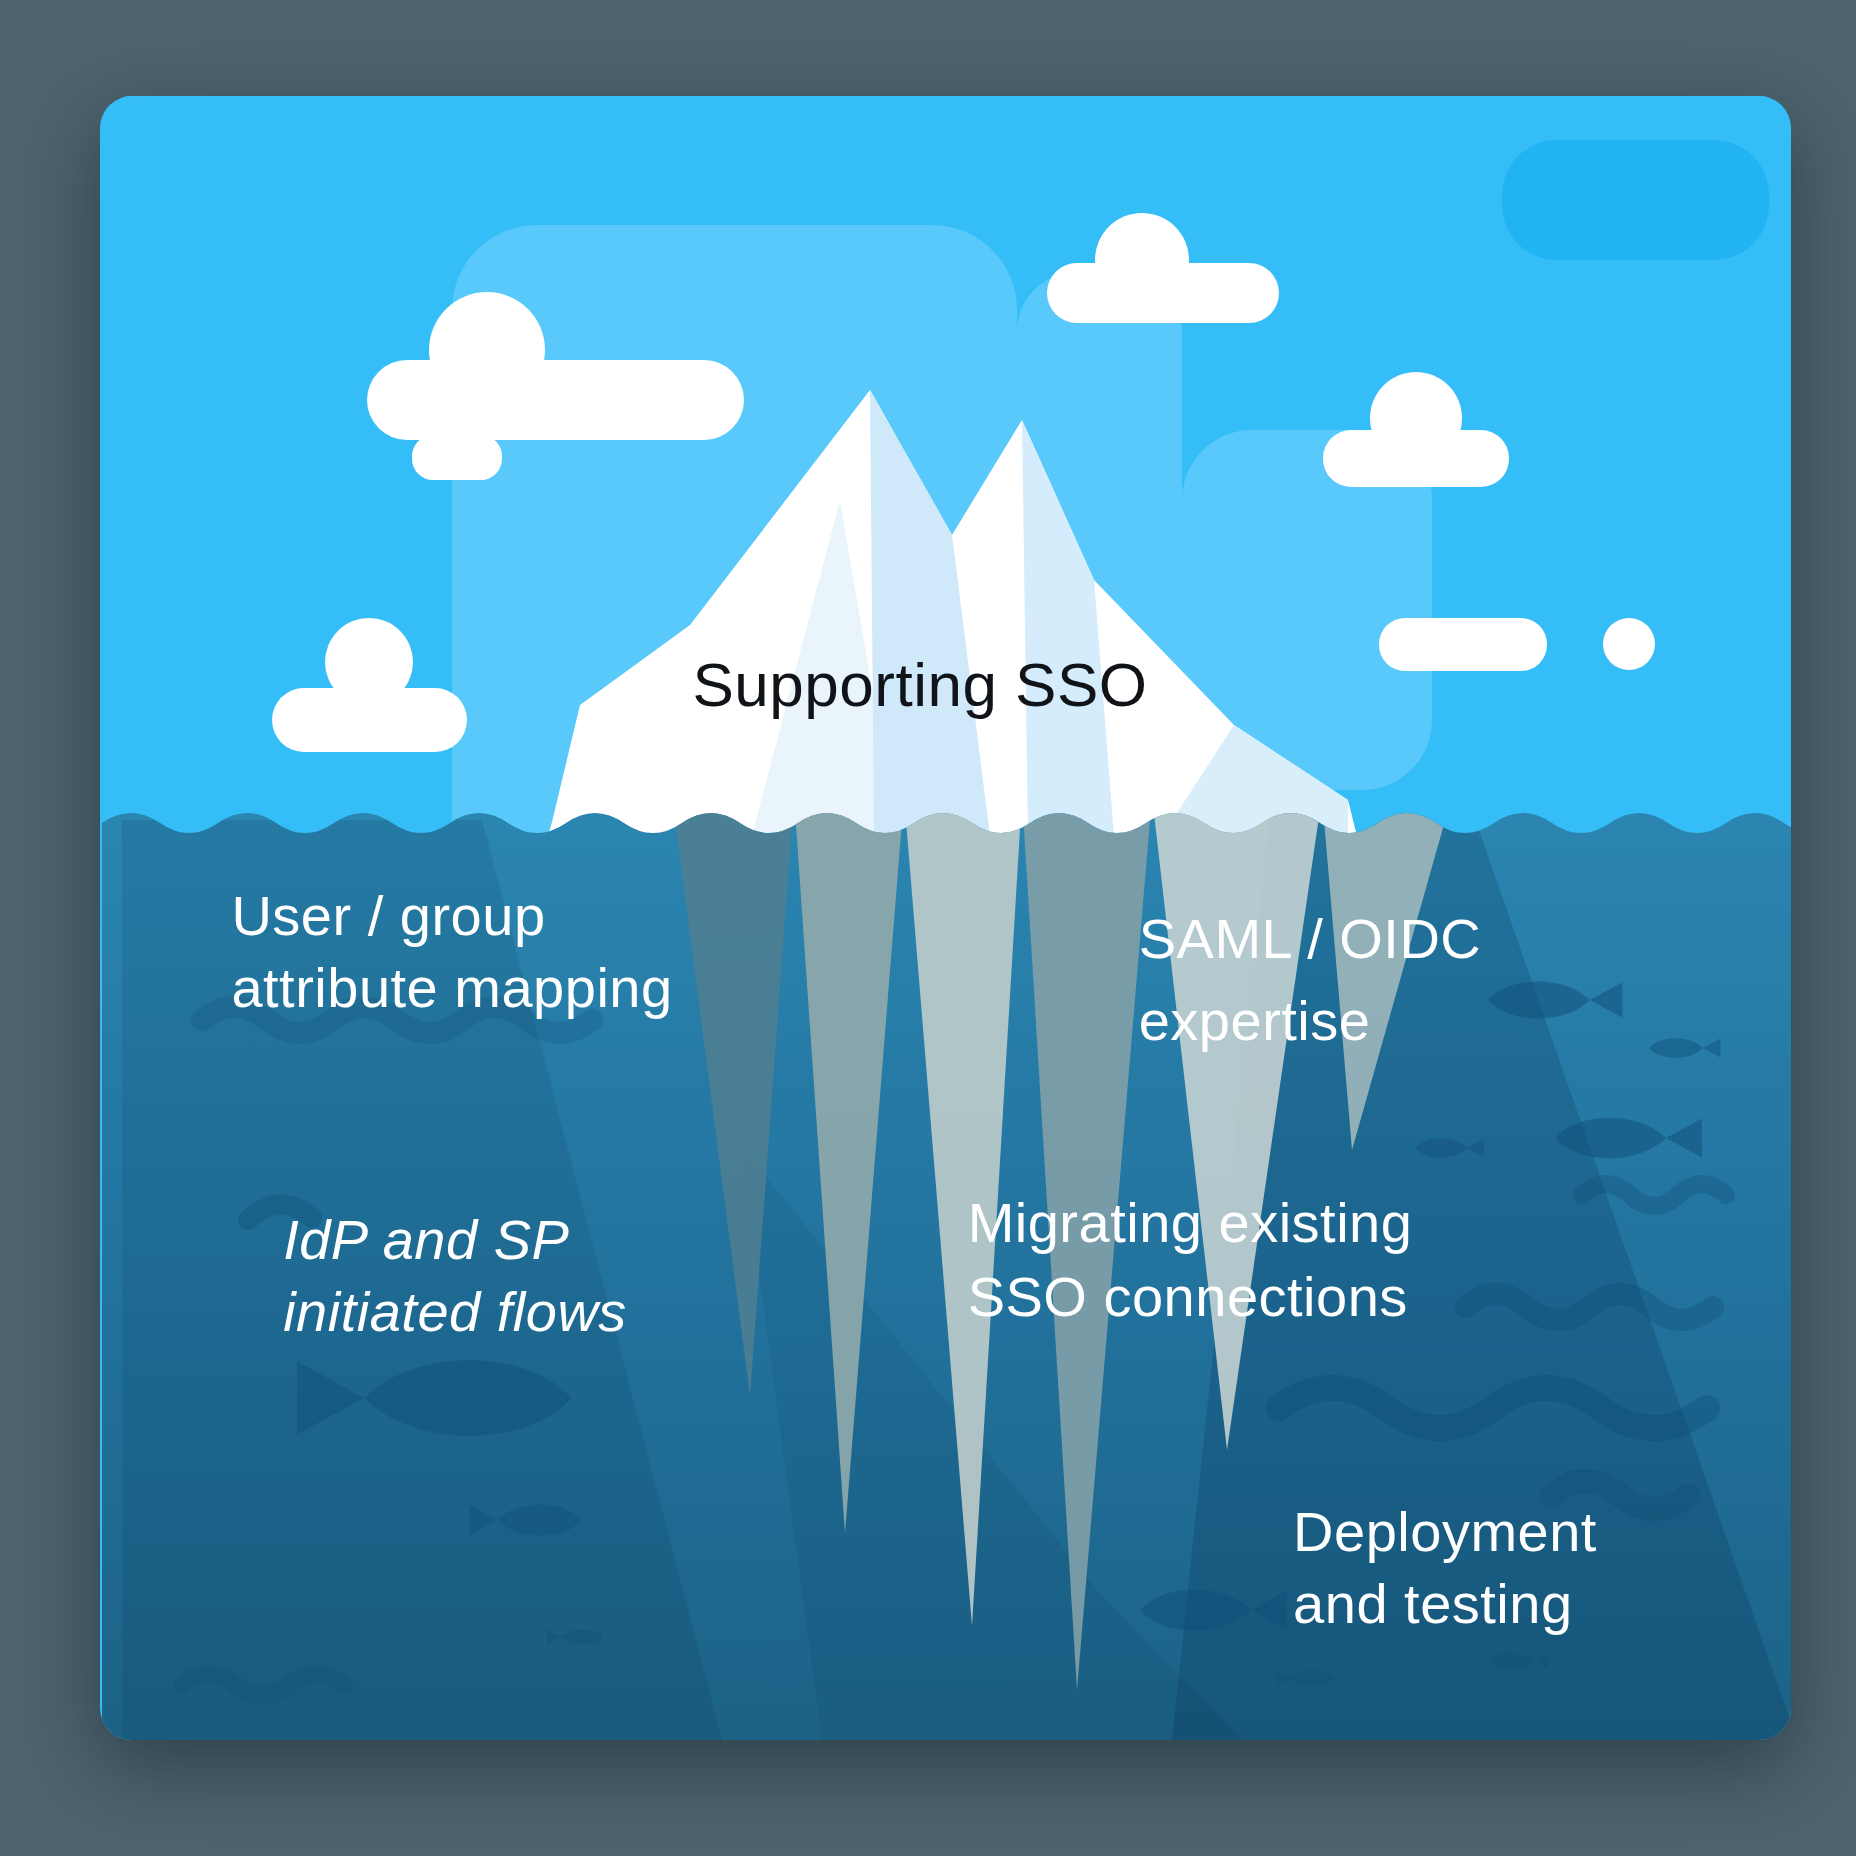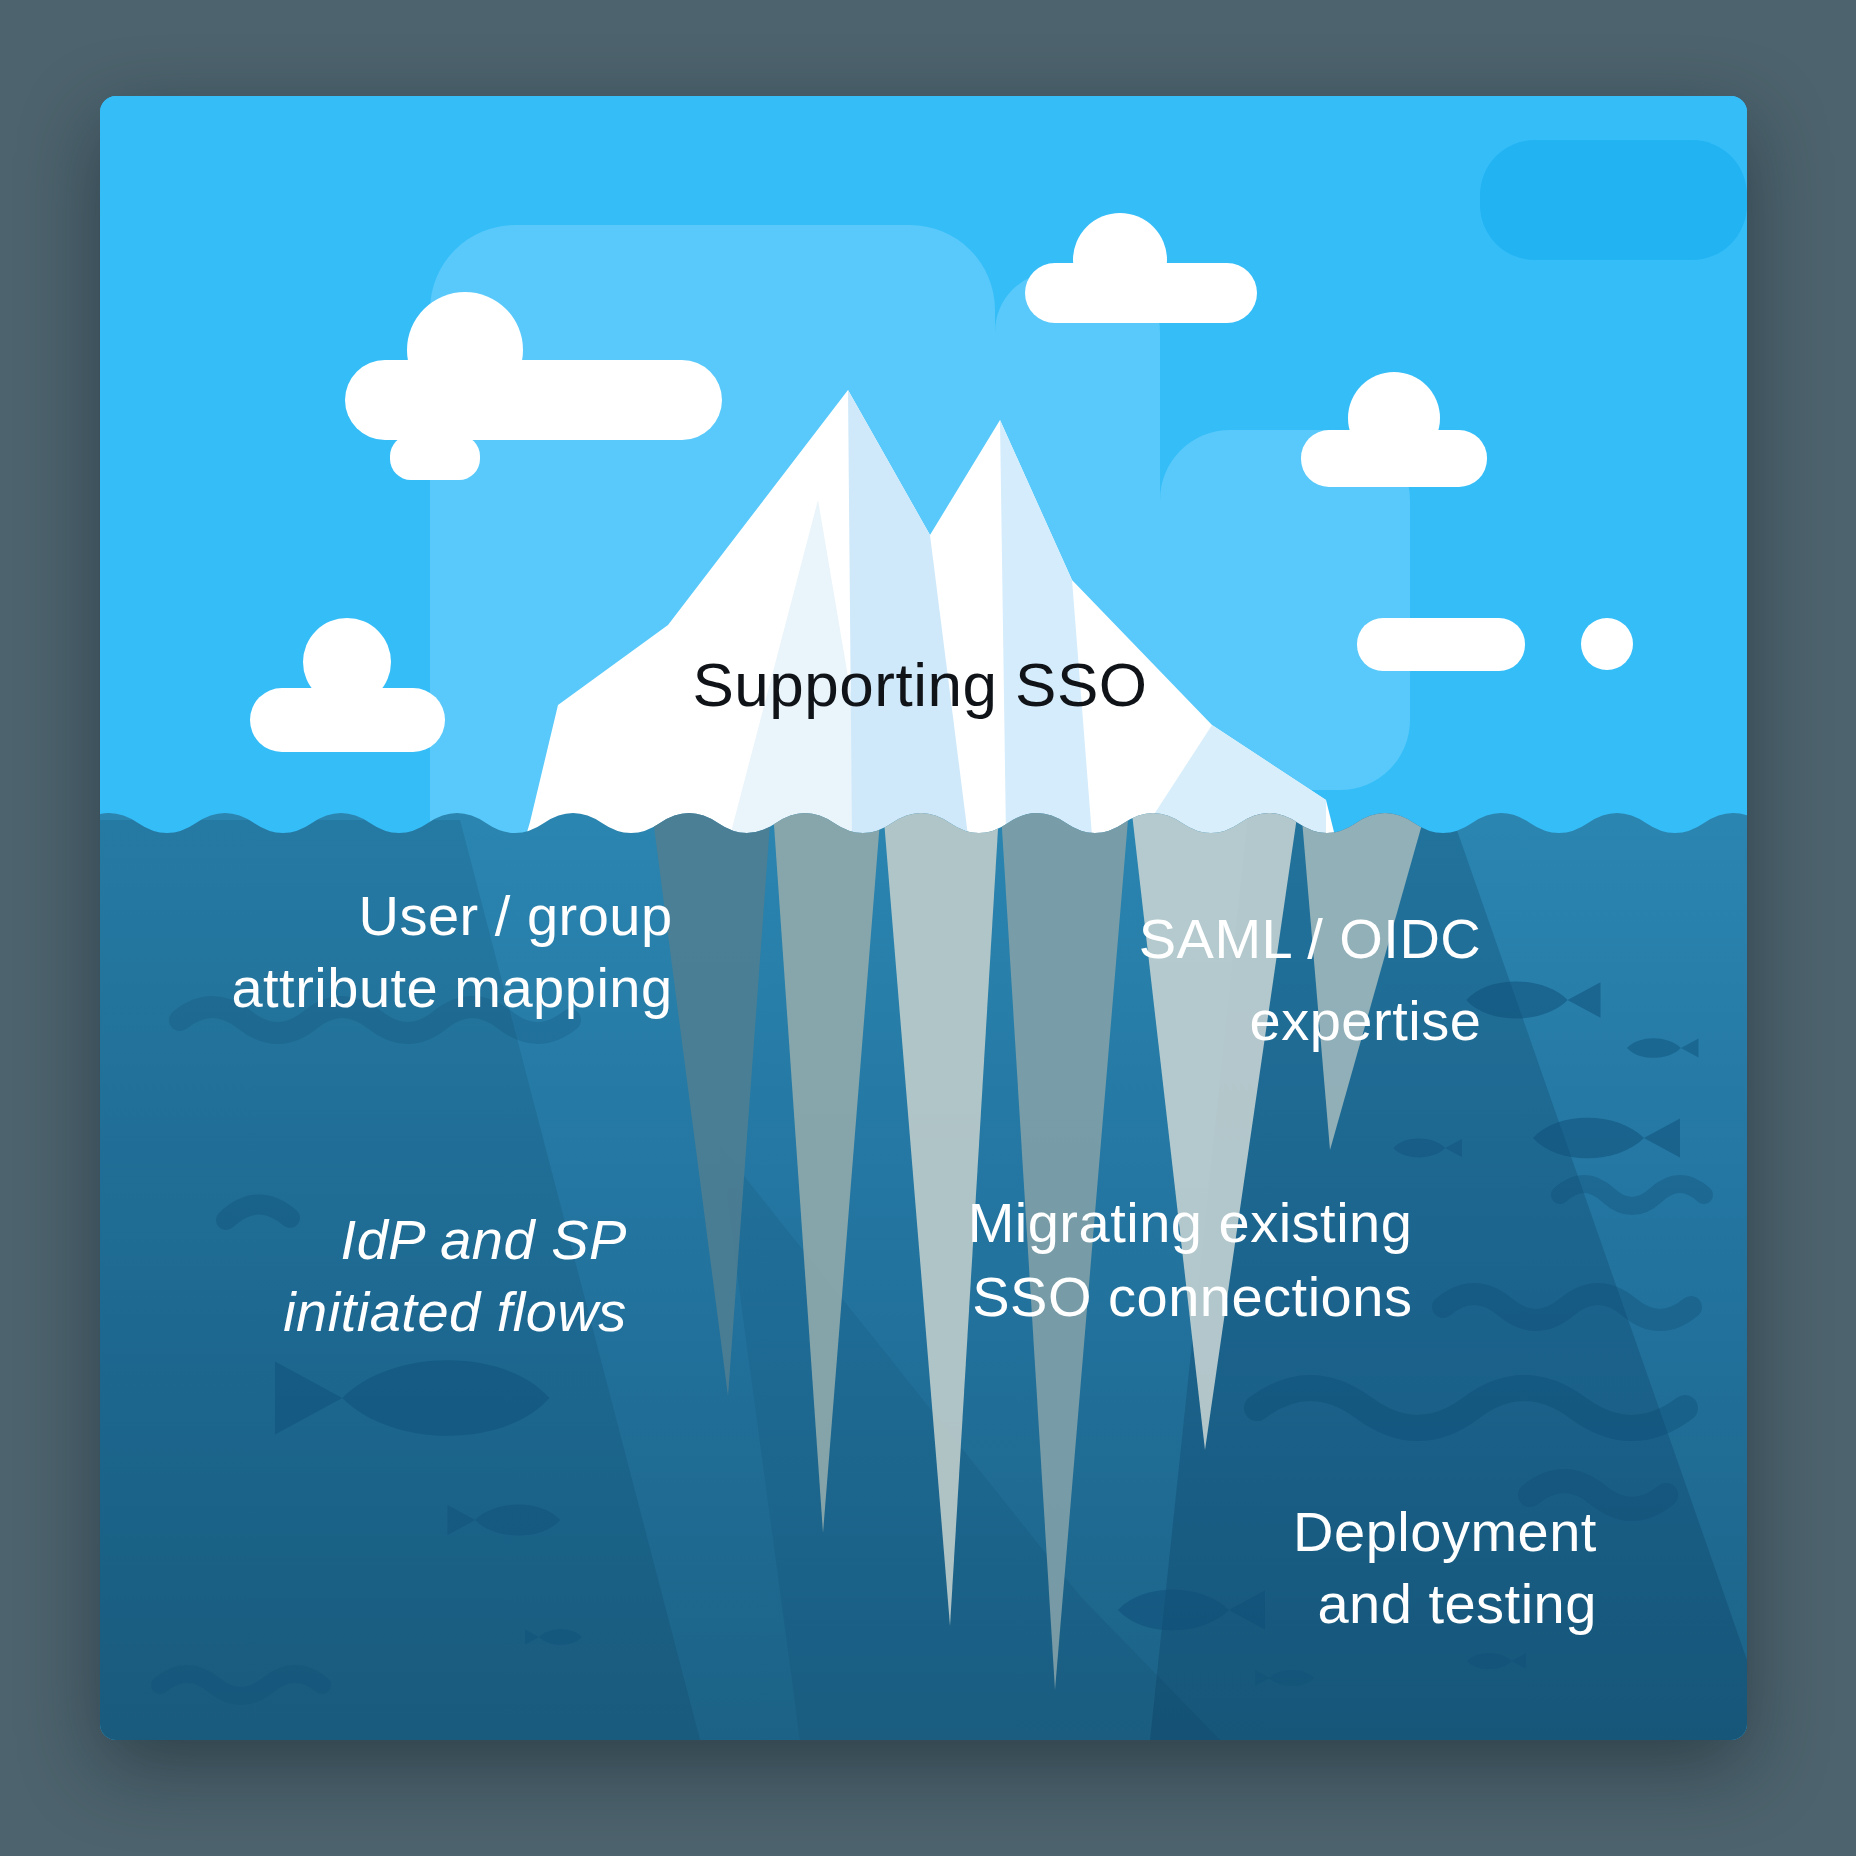--- a/index.html
+++ b/index.html
@@ -1,21 +1,21 @@
 <!DOCTYPE html>
 <html><head>
 <meta charset="utf-8">
 <style>
   html,body{margin:0;padding:0;background:#4d636d;width:1856px;height:1856px;overflow:hidden;
     font-family:"Liberation Sans",sans-serif;}
   .stage{position:relative;width:1856px;height:1856px;background:#4d636d;}
-  .card{position:absolute;left:100px;top:96px;width:1647px;height:1644px;border-radius:16px;
-    overflow:hidden;background:#35bdf8;box-shadow:0 26px 80px rgba(8,24,34,.45);}
+  .card{position:absolute;left:100px;top:96px;width:1647px;height:1644px;border-radius:32px;
+    overflow:hidden;background:#35bdf8;box-shadow:0 26px 80px rgba(8,24,34,.45);padding-left:44px;}
   .card svg{position:absolute;left:0;top:0;width:100%;height:100%;display:block;}
-  .label{position:absolute;transform:translate(-50%,-50%);text-align:right;color:#ffffff;
+  .label{position:absolute;transform:translate(-50%,-50%);text-align:left;color:#ffffff;
     font-size:56px;line-height:72px;white-space:pre-line;letter-spacing:.5px;}
   .title{position:absolute;transform:translate(-50%,-50%);text-align:center;color:#101418;
     font-size:62px;line-height:70px;white-space:pre-line;letter-spacing:.5px;}
 </style>
 </head>
 <body>
 
 <div class="stage">
   <div class="card">
 

